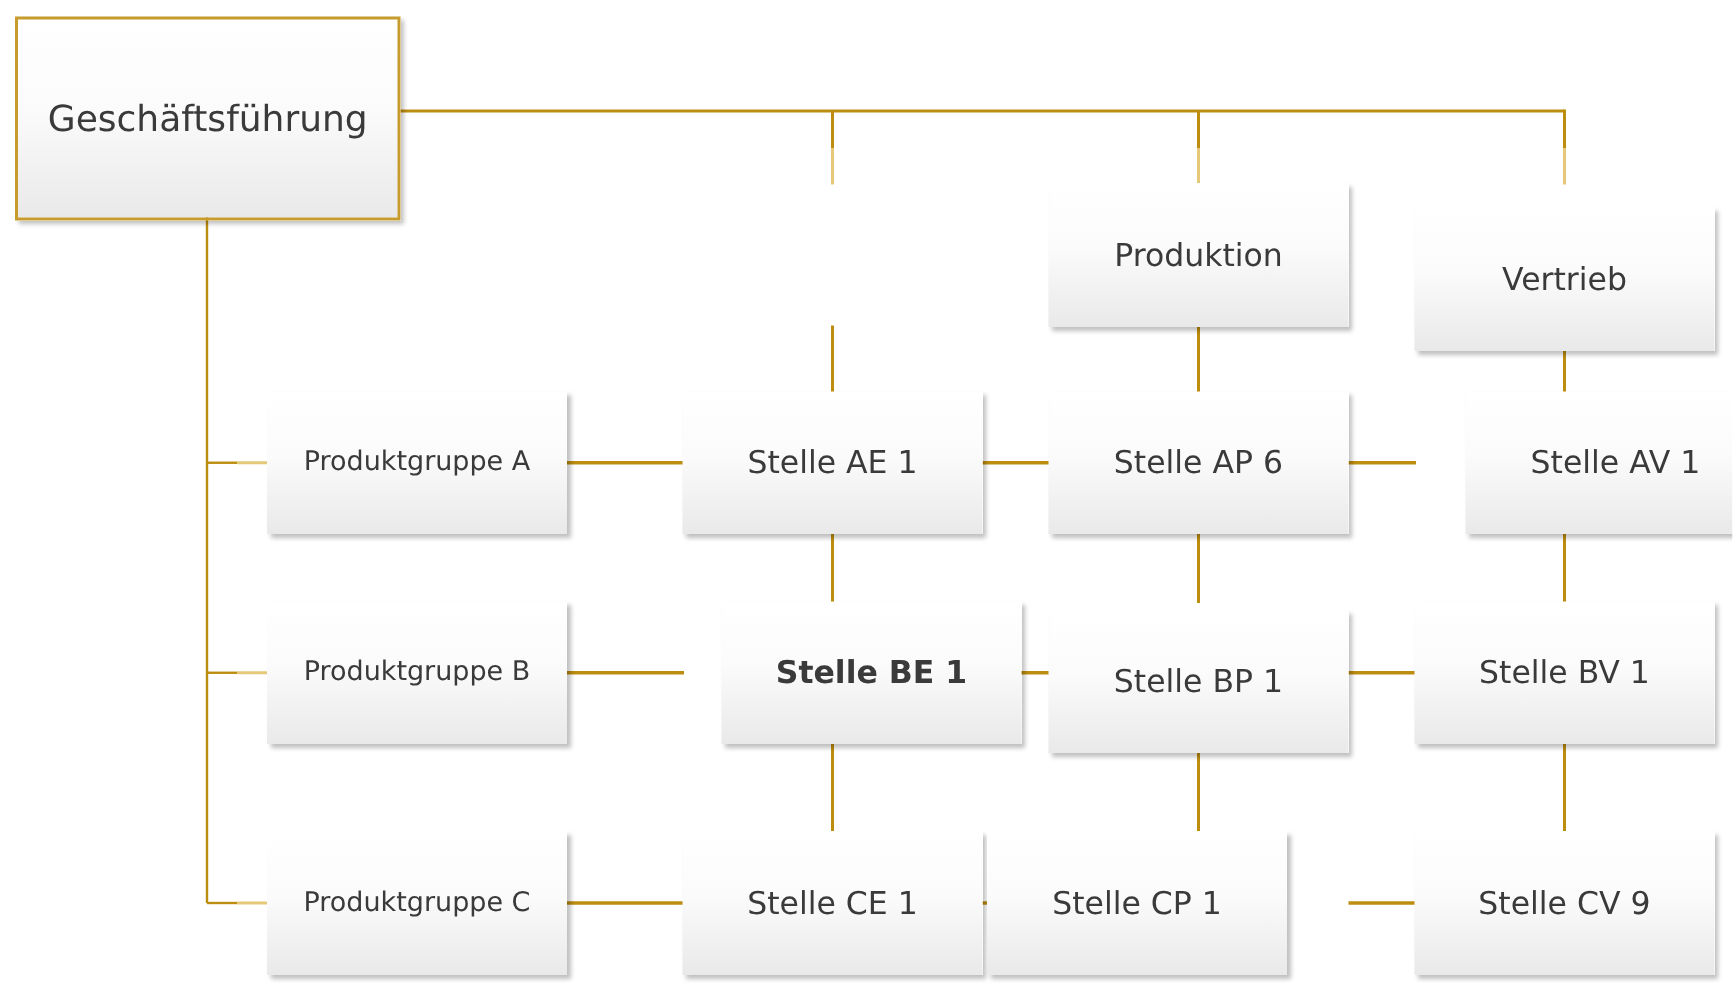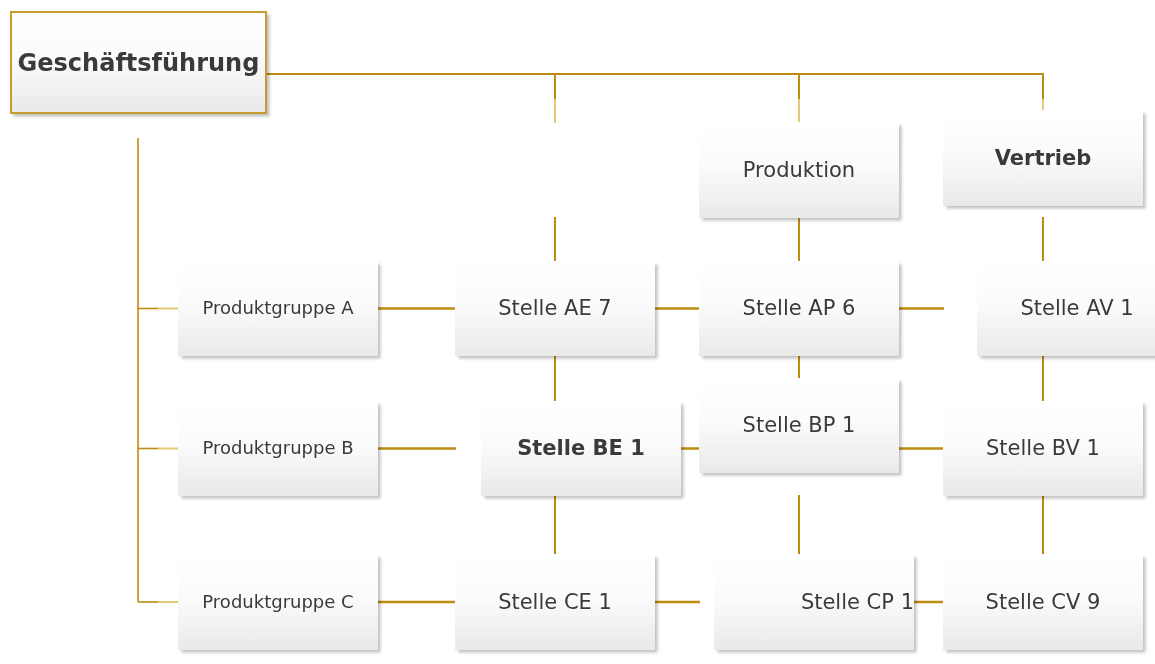--- a/index.html
+++ b/index.html
@@ -72,64 +72,64 @@
     <g stroke="#E5C878" stroke-width="2" fill="none">
       <line x1="555" y1="99" x2="555" y2="123"></line>
       <line x1="799" y1="99" x2="799" y2="123"></line>
       <line x1="1043" y1="99" x2="1043" y2="123"></line>
       <line x1="158" y1="308.5" x2="180" y2="308.5"></line>
       <line x1="158" y1="448.5" x2="180" y2="448.5"></line>
       <line x1="158" y1="602" x2="180" y2="602"></line>
     </g>
   </svg>
 
-  <div class="node root" style="left:10px;top:11px;width:257px;height:103px;font-weight:bold;">
+  <div class="node root" style="left:10px;top:11px;width:257px;height:136px;">
     <span>Geschäftsführung</span>
   </div>
 
   <div class="node header" style="left:699px;top:122px;width:200px;height:96px;">
     <span>Produktion</span>
   </div>
-  <div class="node header" style="left:943px;top:110px;width:200px;height:96px;font-weight:bold;">
+  <div class="node header" style="left:943px;top:138px;width:200px;height:96px;">
     <span>Vertrieb</span>
   </div>
 
   <div class="node rowlabel" style="left:178px;top:261px;width:200px;height:95px;">
     <span>Produktgruppe A</span>
   </div>
   <div class="node rowlabel" style="left:178px;top:401px;width:200px;height:95px;">
     <span>Produktgruppe B</span>
   </div>
   <div class="node rowlabel" style="left:178px;top:554px;width:200px;height:96px;">
     <span>Produktgruppe C</span>
   </div>
 
   <div class="node cell" style="left:455px;top:261px;width:200px;height:95px;">
-    <span>Stelle AE 7</span>
+    <span>Stelle AE 1</span>
   </div>
   <div class="node cell" style="left:699px;top:261px;width:200px;height:95px;">
     <span>Stelle AP 6</span>
   </div>
   <div class="node cell" style="left:977px;top:261px;width:200px;height:95px;">
     <span>Stelle AV 1</span>
   </div>
 
   <div class="node cell" style="left:481px;top:401px;width:200px;height:95px;font-weight:bold;">
     <span>Stelle BE 1</span>
   </div>
-  <div class="node cell" style="left:699px;top:378px;width:200px;height:95px;text-align:right;">
+  <div class="node cell" style="left:699px;top:407px;width:200px;height:95px;text-align:right;">
     <span>Stelle BP 1</span>
   </div>
   <div class="node cell" style="left:943px;top:401px;width:200px;height:95px;">
     <span>Stelle BV 1</span>
   </div>
 
   <div class="node cell" style="left:455px;top:554px;width:200px;height:96px;">
     <span>Stelle CE 1</span>
   </div>
-  <div class="node cell" style="left:714px;top:554px;width:200px;height:96px;justify-content:flex-end;">
+  <div class="node cell" style="left:658px;top:554px;width:200px;height:96px;">
     <span>Stelle CP 1</span>
   </div>
   <div class="node cell" style="left:943px;top:554px;width:200px;height:96px;">
     <span>Stelle CV 9</span>
   </div>
 
 </div>
 
 </body></html>

